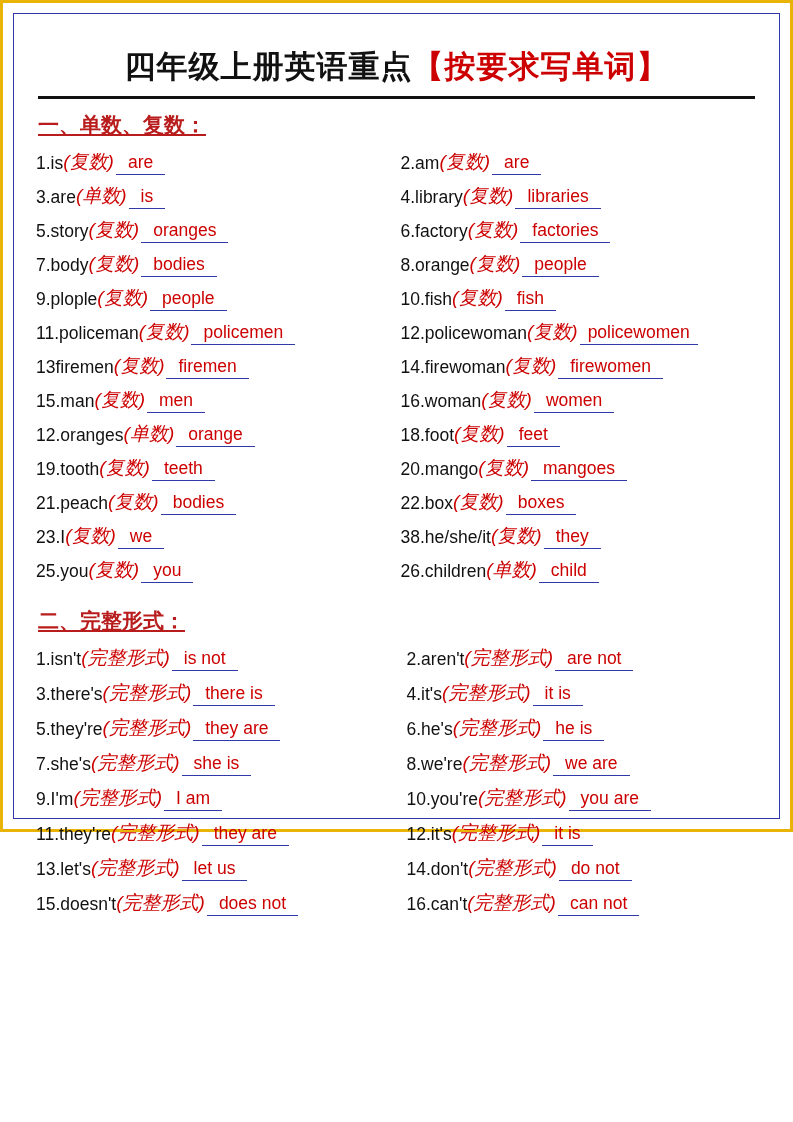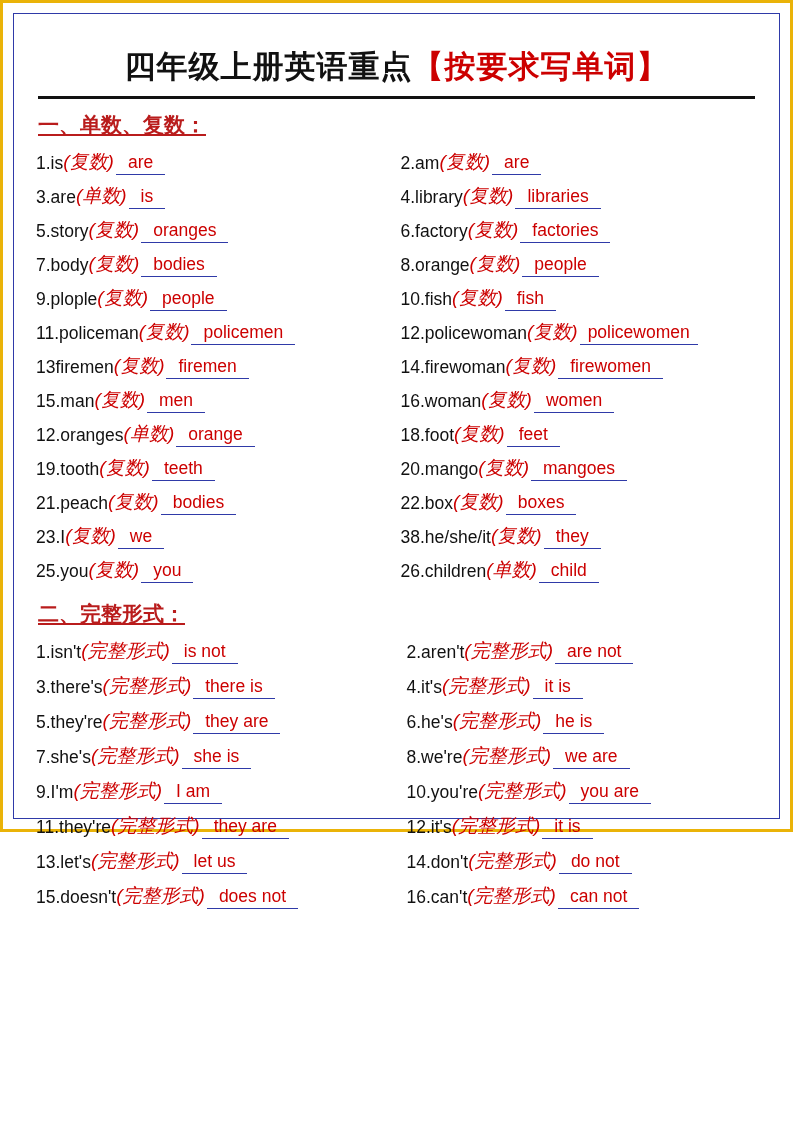--- a/index.html
+++ b/index.html
@@ -98,21 +98,21 @@
     padding: 0 12px 1px 12px;
     margin-left: 2px;
     display: inline-block;
     text-align: center;
     font-family: "Liberation Sans", sans-serif;
   }
   .ans.tight { padding: 0 8px 1px 8px; }
   .sec2 .row { margin-bottom: 9px; }
   .sec2 .col.left { padding-right: 4px; }
   .sec2 .col.right { padding-left: 10px; }
-  .section2-head { margin-top: 17px; }
+  .section2-head { margin-top: 24px; }
 </style>
 </head>
 <body>
 
 <div class="page">
   <div class="inner">
 
     <div class="title-wrap">
       <div class="title">
         <span>四年级上册英语重点</span><span class="bracket">【按要求写单词】</span>

